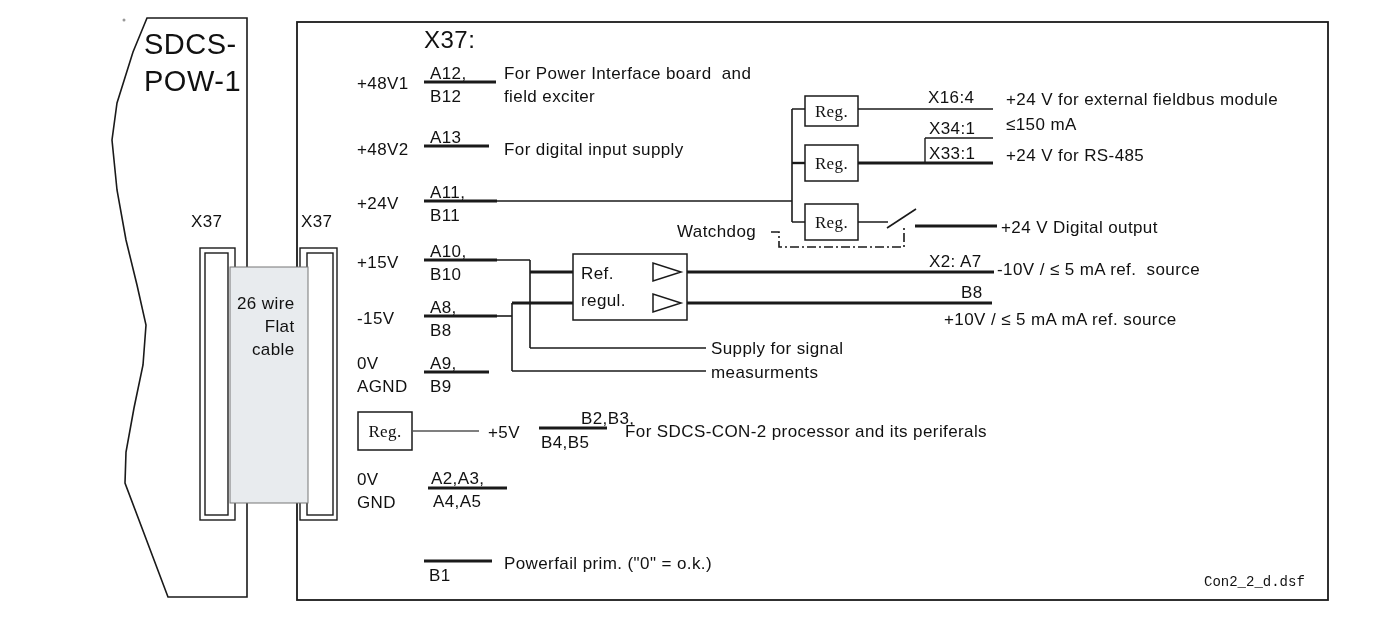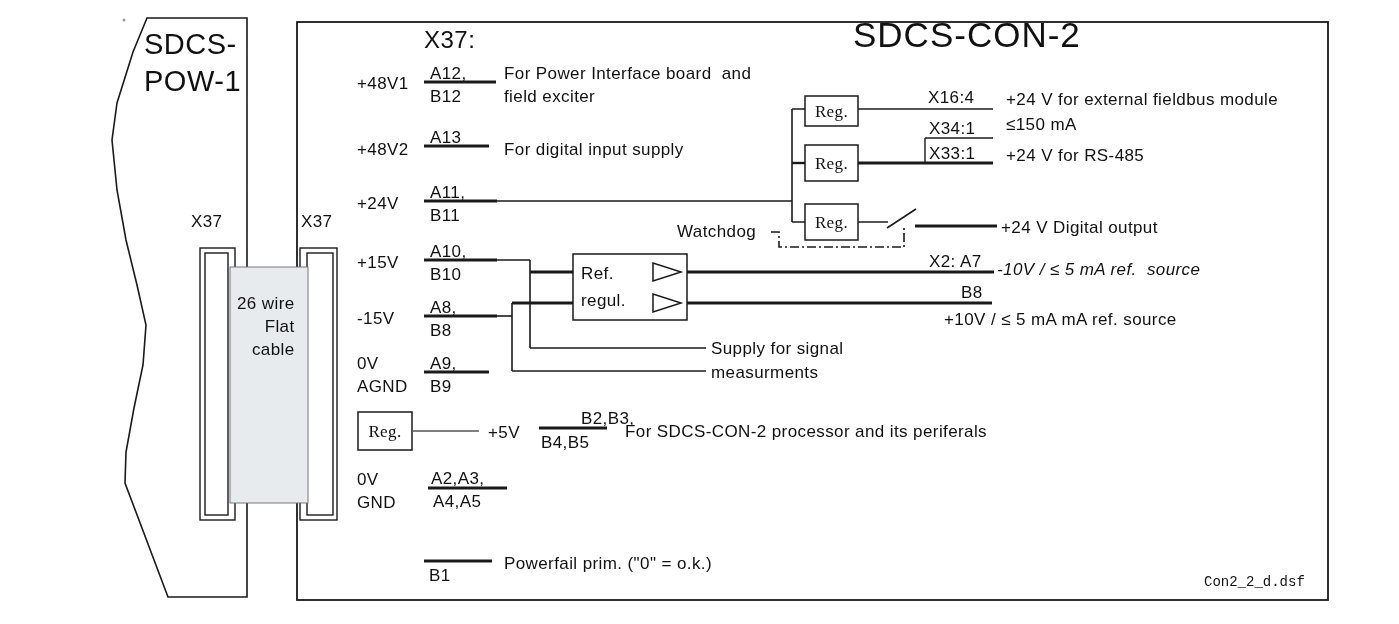--- a/index.html
+++ b/index.html
@@ -77,21 +77,20 @@
       <rect x="358" y="412" width="54" height="38" fill="#ffffff" stroke-width="1.5"></rect>
       <rect x="573" y="254" width="114" height="66" fill="#ffffff" stroke-width="1.5"></rect>
       <polygon points="653,263 653,281 681,272" fill="#ffffff" stroke-width="1.5"></polygon>
       <polygon points="653,294 653,312 681,303" fill="#ffffff" stroke-width="1.5"></polygon>
     </g>
     <circle cx="124" cy="20" r="1.5" fill="#999" stroke="none"></circle>
   </svg>
 
   <div class="t med" style="left:144px;top:26px;">SDCS-
 POW-1</div>
-  <div class="t big" style="left:853px;top:16px;">SDCS-CON-2</div>
   <div class="t hdr" style="left:424px;top:28px;">X37:</div>
 
   <div class="t" style="left:191px;top:210px;">X37</div>
   <div class="t" style="left:301px;top:210px;">X37</div>
   <div class="t" style="left:237px;top:292px;text-align:right;">26 wire
 Flat
 cable</div>
 
   <div class="t" style="left:357px;top:72px;">+48V1</div>
   <div class="t" style="left:357px;top:138px;">+48V2</div>
@@ -139,19 +138,19 @@
   <div class="t" style="left:928px;top:86px;">X16:4</div>
   <div class="t" style="left:929px;top:117px;">X34:1</div>
   <div class="t" style="left:929px;top:142px;">X33:1</div>
   <div class="t" style="left:929px;top:250px;">X2: A7</div>
   <div class="t" style="left:961px;top:281px;">B8</div>
 
   <div class="t" style="left:1006px;top:87px;line-height:25px;">+24 V for external fieldbus module
 ≤150 mA</div>
   <div class="t" style="left:1006px;top:144px;">+24 V for RS-485</div>
   <div class="t" style="left:1001px;top:216px;">+24 V Digital output</div>
-  <div class="t" style="left:997px;top:258px;font-style:italic;">-10V / ≤ 5 mA ref.  source</div>
+  <div class="t" style="left:997px;top:258px;">-10V / ≤ 5 mA ref.  source</div>
   <div class="t" style="left:944px;top:296px;margin-top:12px;">+10V / ≤ 5 mA mA ref. source</div>
   <div class="t" style="left:711px;top:337px;line-height:24px;">Supply for signal
 measurments</div>
 
   <div class="t mono" style="left:1204px;top:571px;text-align:right;">Con2_2_d.dsf</div>
 </div>
 
 </body></html>

